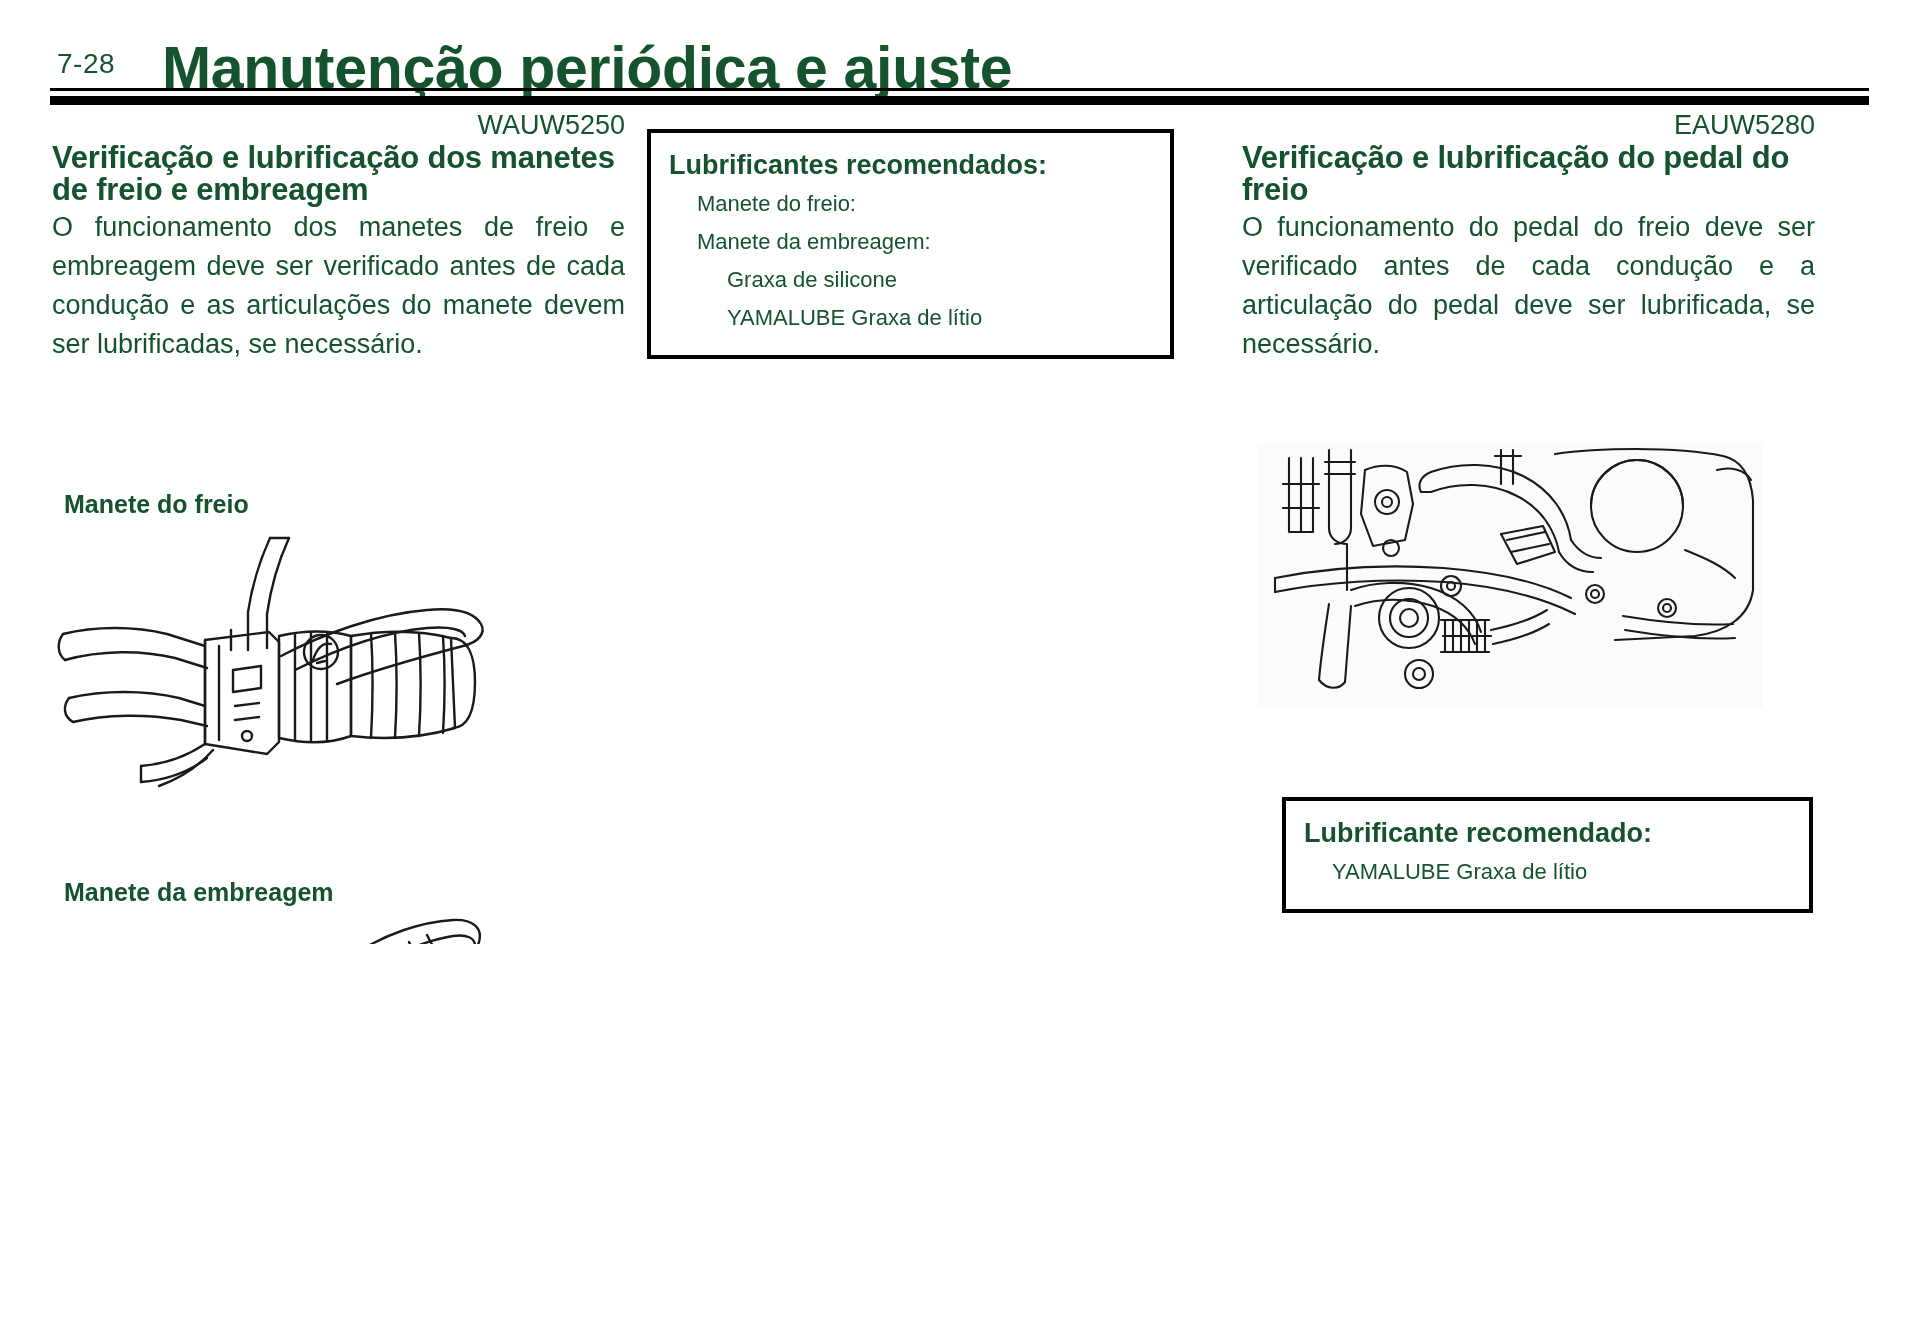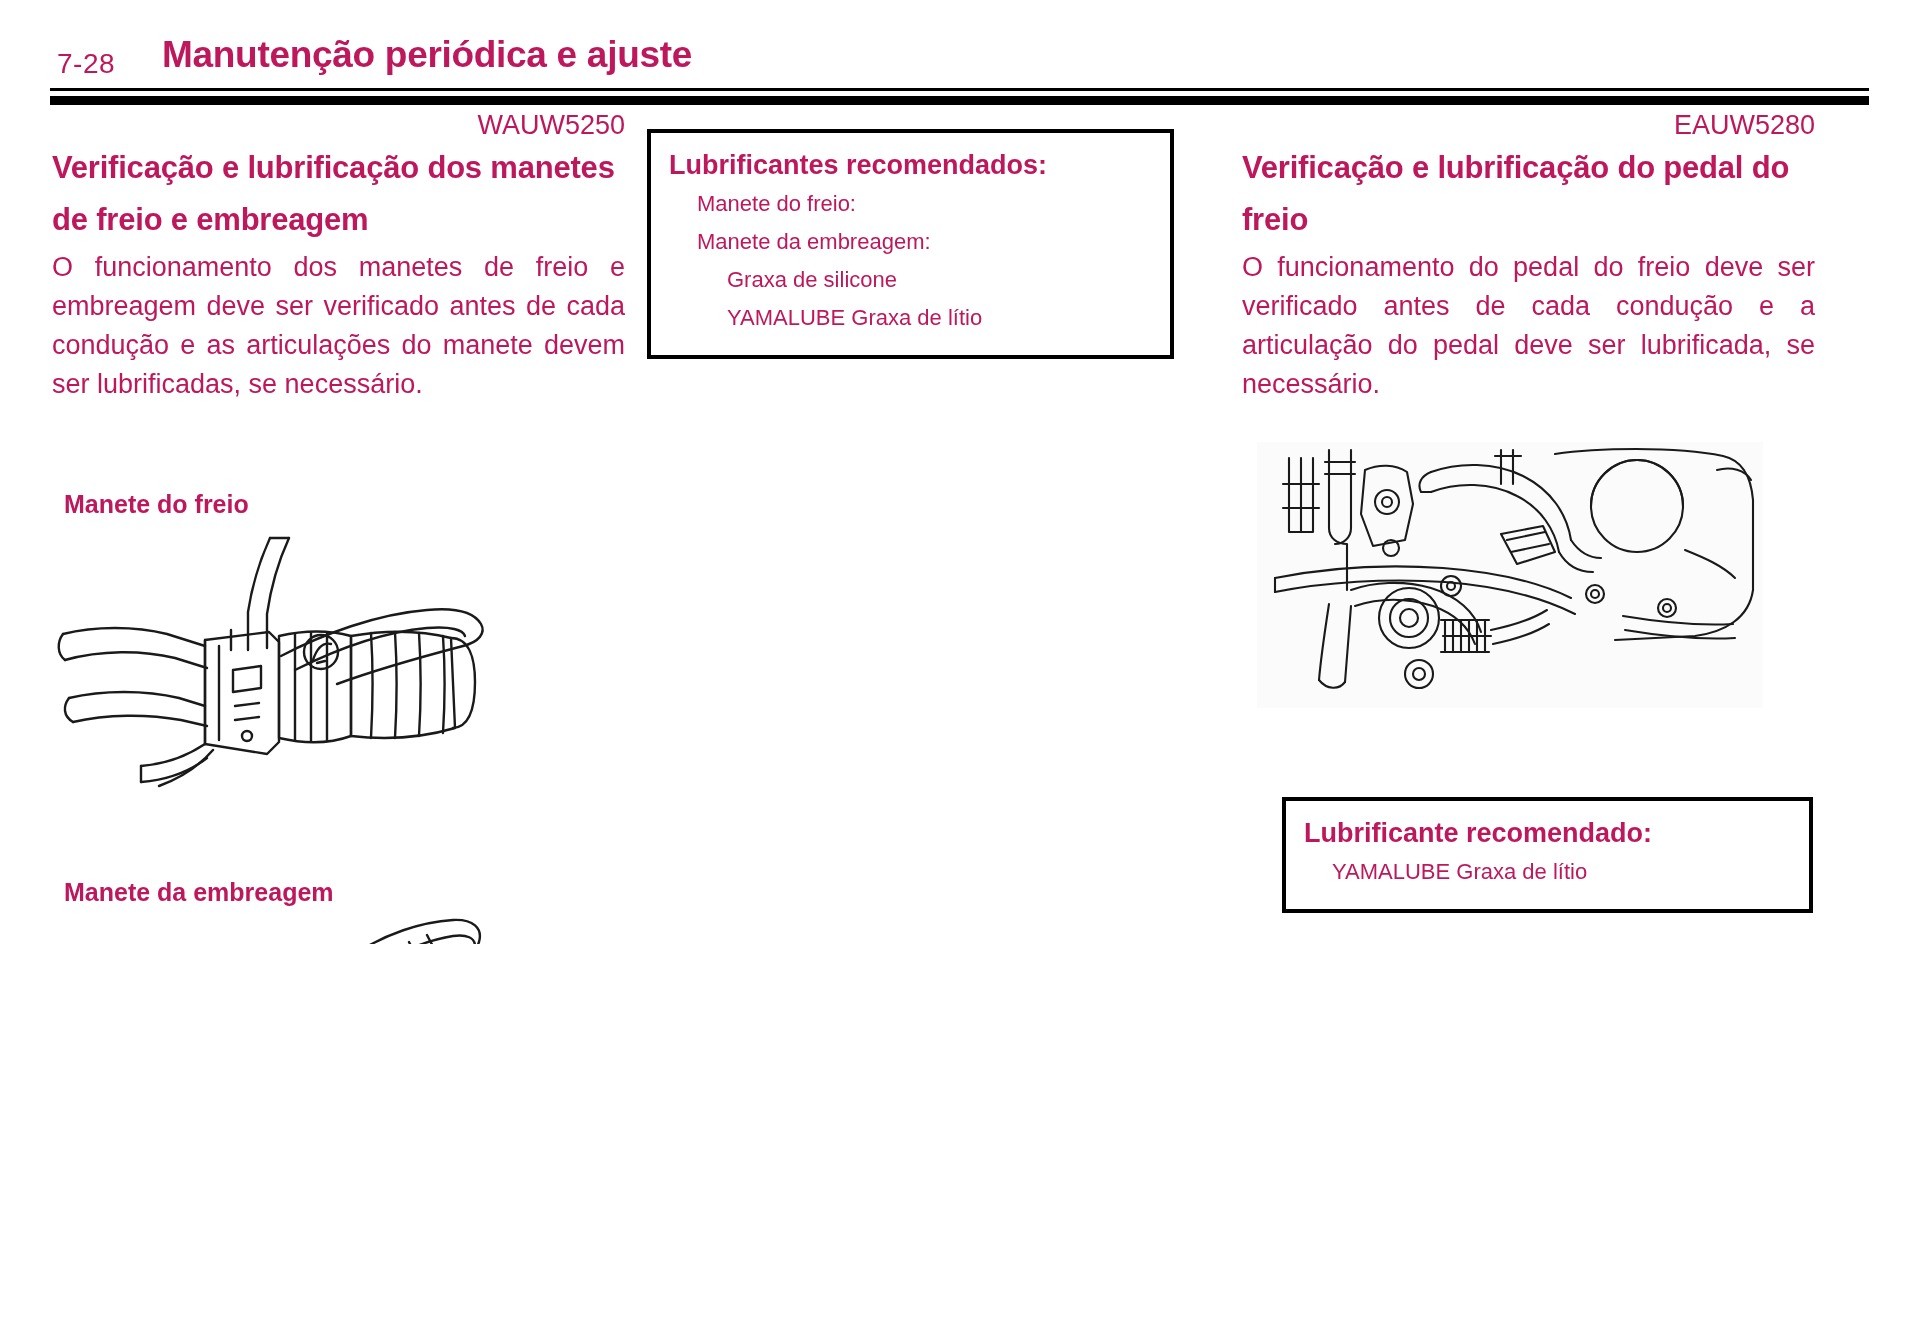--- a/index.html
+++ b/index.html
@@ -6,21 +6,21 @@
     margin: 0;
     padding: 0;
     background: #ffffff;
   }
   .page {
     position: relative;
     width: 1920px;
     height: 944px;
     background: #ffffff;
     font-family: "Liberation Sans", sans-serif;
-    color: #be185d;
+    color: #14532d;
     overflow: hidden;
   }
 
   
   .header {
     position: absolute;
     left: 0;
     top: 0;
     width: 1920px;
     height: 104px;
@@ -30,21 +30,21 @@
     left: 57px;
     top: 48px;
     font-size: 28px;
     font-weight: 400;
     letter-spacing: 0.5px;
   }
   .page-title {
     position: absolute;
     left: 162px;
     top: 34px;
-    font-size: 37px;
+    font-size: 59px;
     font-weight: bold;
     letter-spacing: -0.3px;
     white-space: nowrap;
   }
   .rule-thin {
     position: absolute;
     left: 50px;
     top: 88px;
     width: 1819px;
     height: 3px;
@@ -71,21 +71,21 @@
   .code {
     text-align: right;
     font-size: 27px;
     line-height: 26px;
     font-weight: 400;
     margin: 0 0 4px 0;
   }
   h2.section-heading {
     margin: 0;
     font-size: 31px;
-    line-height: 52px;
+    line-height: 32px;
     font-weight: bold;
     letter-spacing: -0.2px;
   }
   p.body-text {
     margin: 2px 0 0 0;
     font-size: 27px;
     line-height: 39px;
     font-weight: 400;
     text-align: justify;
     text-justify: inter-word;

